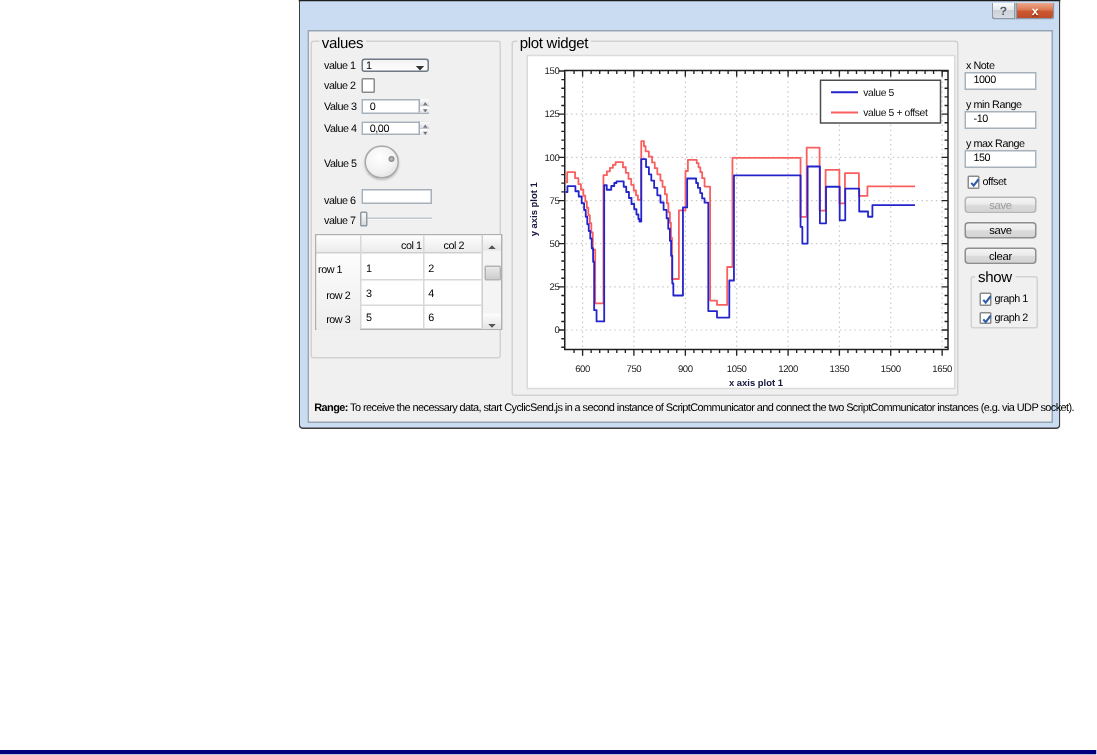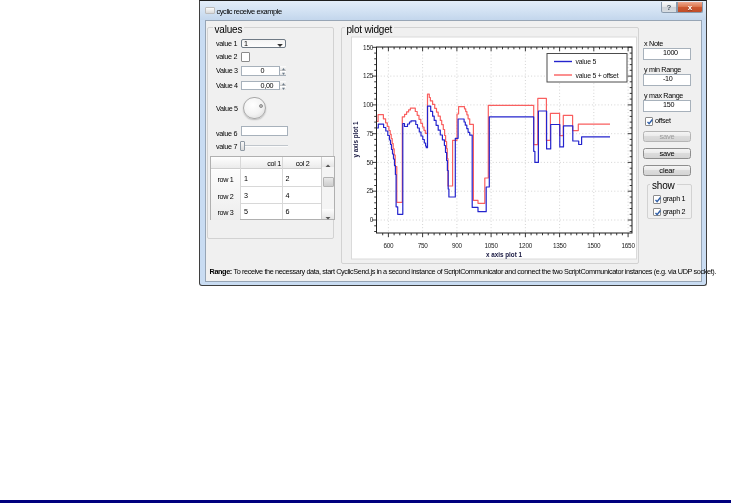--- a/index.html
+++ b/index.html
@@ -8,36 +8,32 @@
 #ttext{position:absolute;left:16.5px;top:5.5px;font-size:7.5px;letter-spacing:-0.45px;color:#000}
 .capbtn{position:absolute;top:1px;height:11px;border:1px solid #8a9aac;border-top:none;background:linear-gradient(#fbfbfb,#e6e8ea 45%,#cdd2d8 50%,#d8dde2)}
 #helpbtn{left:461px;width:16px;border-radius:0 0 0 2.5px}
 #closebtn{left:477px;width:26px;border-radius:0 0 2.5px 0;background:linear-gradient(#eda88e,#dd7952 45%,#cc5730 55%,#bf4d2a)}
 #helpbtn span{position:absolute;left:0;right:0;top:0.5px;text-align:center;font-size:8px;font-weight:bold;color:#4c5966}
 #closebtn span{position:absolute;left:0;right:0;top:0.5px;text-align:center;font-size:8px;font-weight:bold;color:#ffffff;text-shadow:0 1px 1px rgba(90,30,10,0.55)}
 #client{position:absolute;left:4.5px;top:19px;width:497px;height:261.5px;background:#f0f0f0;border:1px solid #97a5b5}
 .grp{position:absolute;border:1px solid #d2d2d2;border-radius:2px}
 .grplbl{position:absolute;font-size:10px;color:#000;background:#f0f0f0;padding:0 2px;letter-spacing:-0.2px}
 .lbl{position:absolute;font-size:7.2px;color:#000;letter-spacing:-0.3px;white-space:nowrap}
-.inp{position:absolute;background:#fff;border:1px solid #a7b1bb;font-size:7.2px;line-height:8.5px;padding-left:19px;color:#000;letter-spacing:-0.3px}
+.inp{position:absolute;background:#fff;border:1px solid #a7b1bb;font-size:7.2px;line-height:8.5px;padding-left:5px;color:#000;letter-spacing:-0.3px}
 .btn{position:absolute;width:48px;height:11.5px;background:linear-gradient(#f4f4f4,#eaeaea 50%,#dcdcdc 50%,#d4d4d4);border:1px solid #8e8e8e;border-radius:2.5px;font-size:7.5px;text-align:center;line-height:10px;color:#000;letter-spacing:-0.2px}
 .cb{position:absolute;width:9.5px;height:9.5px;background:#fff;border:1px solid #8b8b8b;border-radius:1px}
 .combo{position:absolute;background:linear-gradient(#f4f4f4,#fdfdfd);border:1px solid #6f7a85;border-radius:2px;font-size:7.2px;line-height:8.8px;padding-left:2.5px;letter-spacing:-0.3px}
 .spinbtns{position:absolute;border-left:1px solid #a3aeb9}
 .sb{height:50%;background:linear-gradient(#fdfdfd,#e2e2e2);border-bottom:1px solid #c9c9c9;position:relative}
 .sb:last-child{border-bottom:none;border-top:1px solid #fff}
 .sb svg{position:absolute;left:0px;top:0.5px}
 #note{position:absolute;left:209.5px;top:267px;width:500px;font-size:7.3px;color:#000;letter-spacing:-0.39px;white-space:nowrap}
 #navy{position:absolute;left:0;top:499.5px;width:731px;height:3.5px;background:#00007e}
 </style></head><body>
 <div id="win">
- <div id="titlebar">
-  <div id="ticon"></div>
-  <div id="ttext">cyclic receive example</div>
- </div>
  <div class="capbtn" id="helpbtn">
       <span>?</span>
     </div>
  <div class="capbtn" id="closebtn">
       <span>x</span>
     </div>
  <div id="client"></div>
 </div>
 
 <div class="grp" style="left:207.3px;top:26.5px;width:127.2px;height:212.5px"></div>
@@ -87,21 +83,21 @@
 
 <div style="position:absolute;left:210px;top:156px;width:124.5px;height:64px;background:#fff;border:1px solid #b0b0b0">
  <div style="position:absolute;left:0;top:0;width:110px;height:12px;background:linear-gradient(#fefefe,#ebebeb);border-bottom:1px solid #cfcfcf"></div>
  <div style="position:absolute;left:29px;top:0;width:1px;height:62px;background:#d8d8d8"></div>
  <div style="position:absolute;left:70.5px;top:0;width:1px;height:62px;background:#d8d8d8"></div>
  <div style="position:absolute;left:0;top:29px;width:110px;height:1px;background:#d8d8d8"></div>
  <div style="position:absolute;left:0;top:46px;width:110px;height:1px;background:#d8d8d8"></div>
  <div style="position:absolute;left:0;top:12.5px;width:29px;height:50px;background:linear-gradient(#fcfcfc,#ededed)"></div>
  <div class="lbl" style="left:30px;top:2px;width:40px;text-align:right">col 1</div>
  <div class="lbl" style="left:72px;top:2px;width:39px;text-align:center">col 2</div>
- <div class="lbl" style="left:1px;top:17.5px;width:27px;text-align:center">row 1</div>
+ <div class="lbl" style="left:1px;top:17.5px;width:27px;text-align:left">row 1</div>
  <div class="lbl" style="left:1px;top:34.5px;width:27px;text-align:center">row 2</div>
  <div class="lbl" style="left:1px;top:51px;width:27px;text-align:center">row 3</div>
  <div class="lbl" style="left:33px;top:16.5px">1</div>
  <div class="lbl" style="left:74.5px;top:16.5px">2</div>
  <div class="lbl" style="left:33px;top:33.5px">3</div>
  <div class="lbl" style="left:74.5px;top:33.5px">4</div>
  <div class="lbl" style="left:33px;top:50px">5</div>
  <div class="lbl" style="left:74.5px;top:50px">6</div>
  <div style="position:absolute;right:0;top:0;width:12.5px;height:62px;background:#f4f4f4;border-left:1px solid #cfcfcf">
   <div style="position:absolute;left:0;top:0;width:12px;height:10px;background:linear-gradient(#fdfdfd,#e4e4e4)"><svg width="12" height="10">

